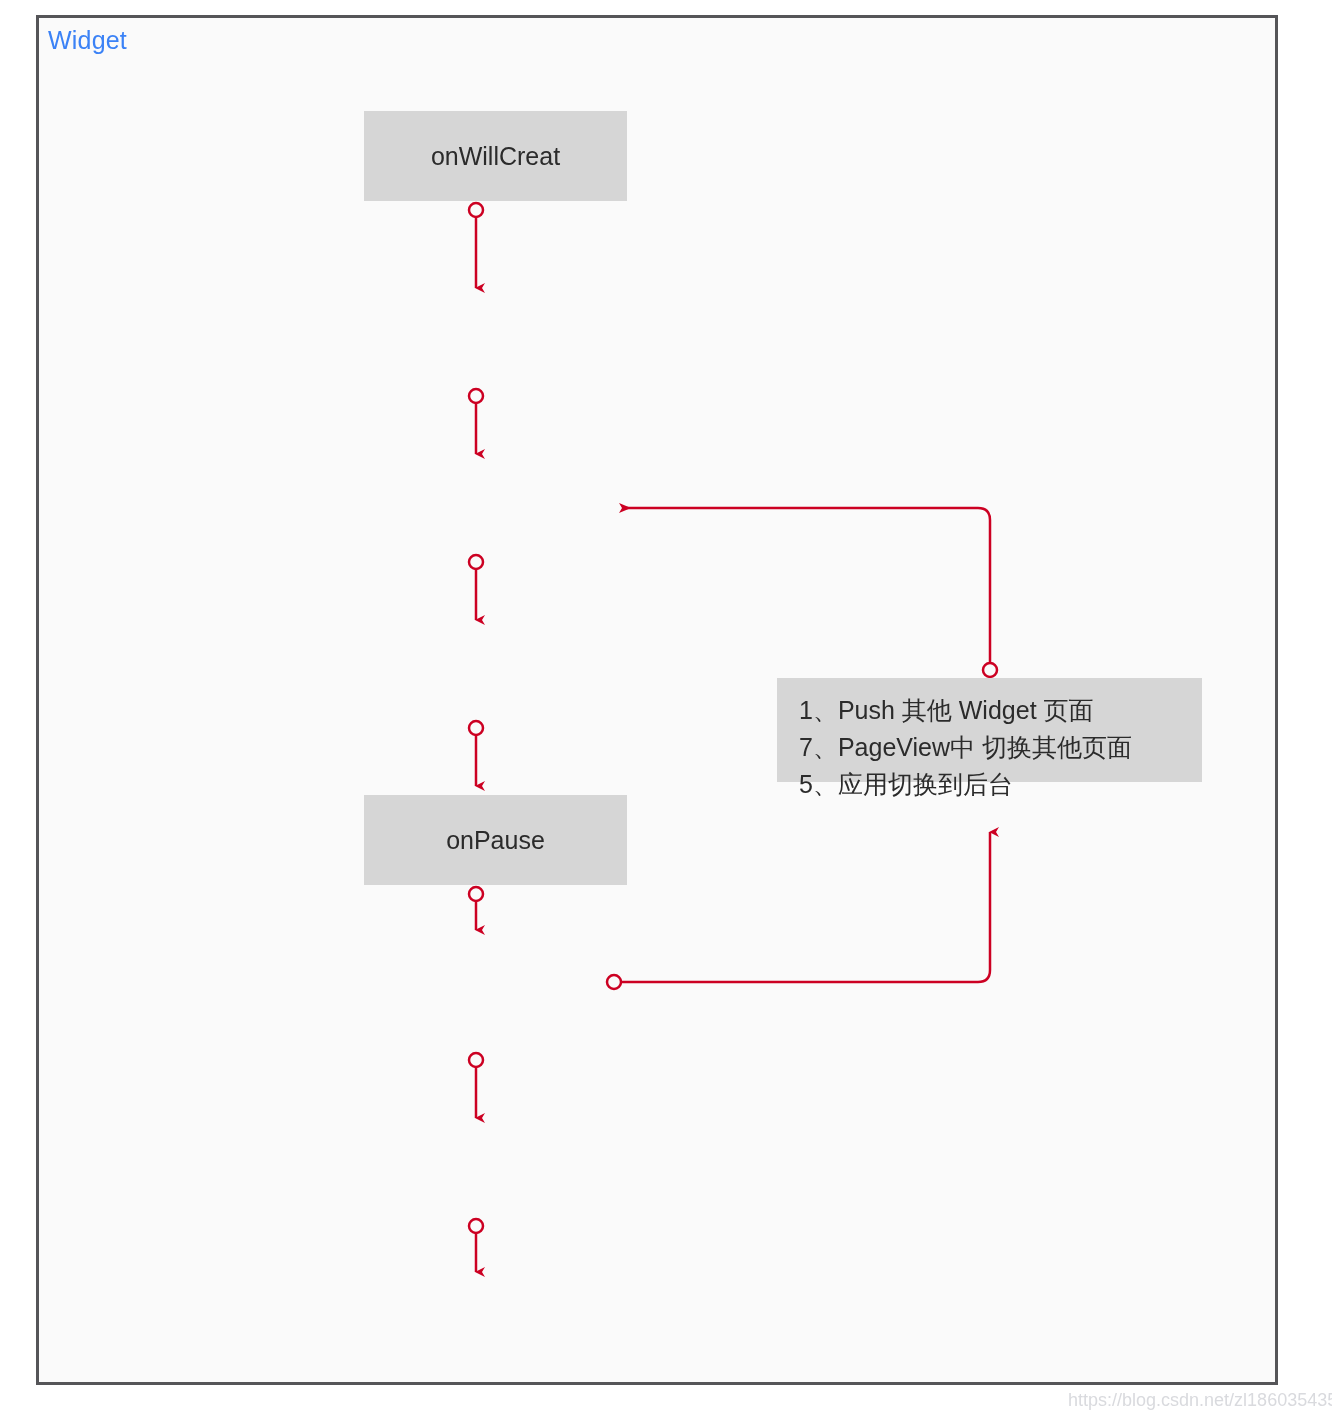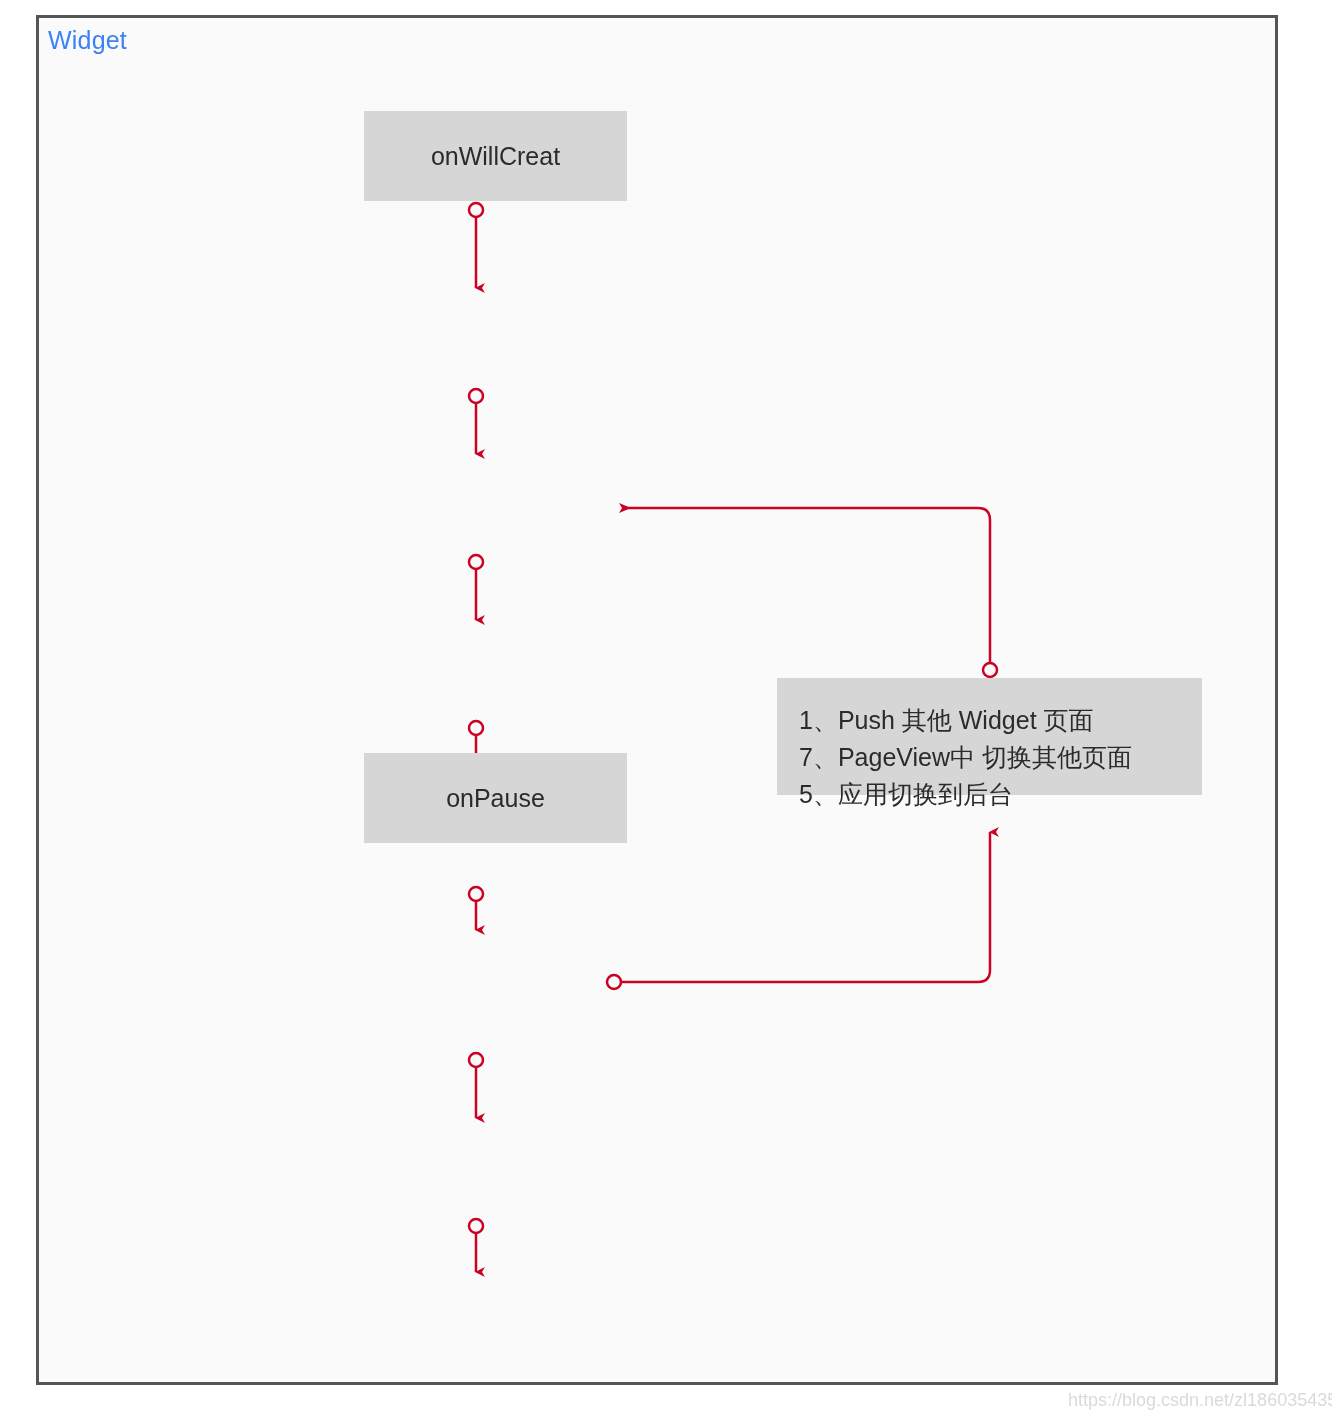--- a/index.html
+++ b/index.html
@@ -59,24 +59,24 @@
     color: #2b2b2b;
     font-family: "Liberation Sans", sans-serif;
     white-space: nowrap;
   }
   
   .note-box {
     position: absolute;
     left: 777px;
     top: 678px;
     width: 425px;
-    height: 117px;
+    height: 104px;
     background: #d6d6d6;
     box-sizing: border-box;
-    padding: 24px 0 0 22px;
+    padding: 14px 0 0 22px;
   }
   .note-line {
     font-size: 25px;
     color: #2b2b2b;
     line-height: 37px;
     font-family: "Liberation Sans", sans-serif;
     white-space: nowrap;
   }
   
   #connectors {
@@ -153,21 +153,21 @@
 
     <g>
       <circle cx="614" cy="982" r="7" fill="#fafafa" stroke="#CC0022" stroke-width="2.5"></circle>
       <path d="M621,982 L978,982 Q990,982 990,970 L990,832" fill="none" stroke="#CC0022" stroke-width="2.5" marker-end="url(#arrow-up)"></path>
     </g>
   </svg>
 
   <div class="node" style="top:111px">
     <span class="node-label">onWillCreat</span>
   </div>
-  <div class="node" style="top:753px">
+  <div class="node" style="top:795px">
     <span class="node-label">onPause</span>
   </div>
 
   <div class="note-box">
     <div class="note-line">1、Push 其他 Widget 页面</div>
     <div class="note-line">7、PageView中 切换其他页面</div>
     <div class="note-line">5、应用切换到后台</div>
   </div>
 
   <div class="watermark">https://blog.csdn.net/zl18603543572</div>

